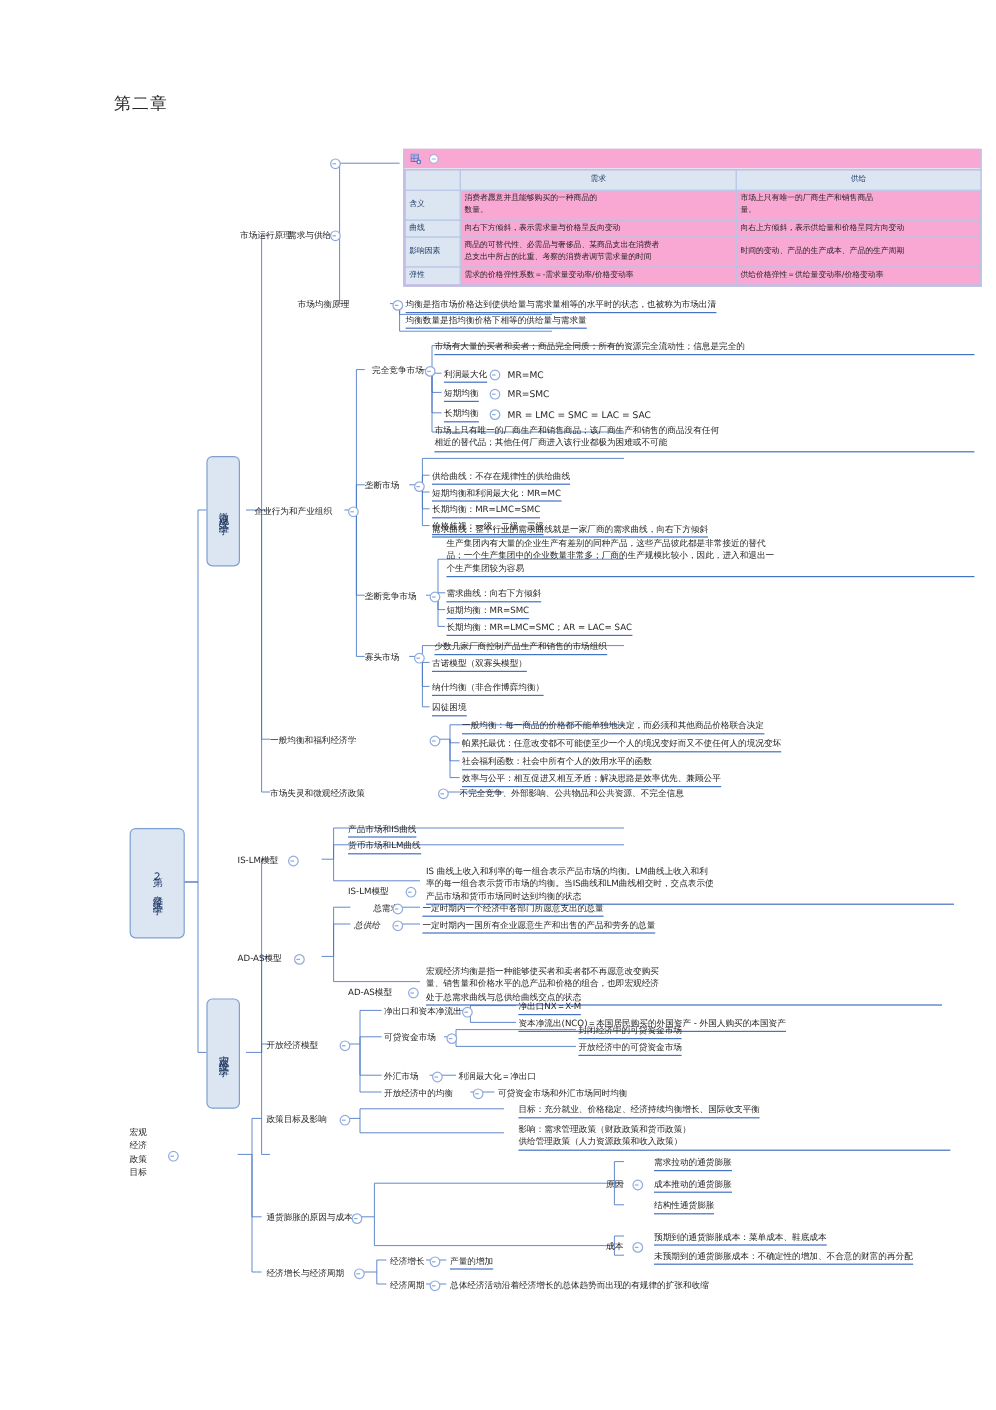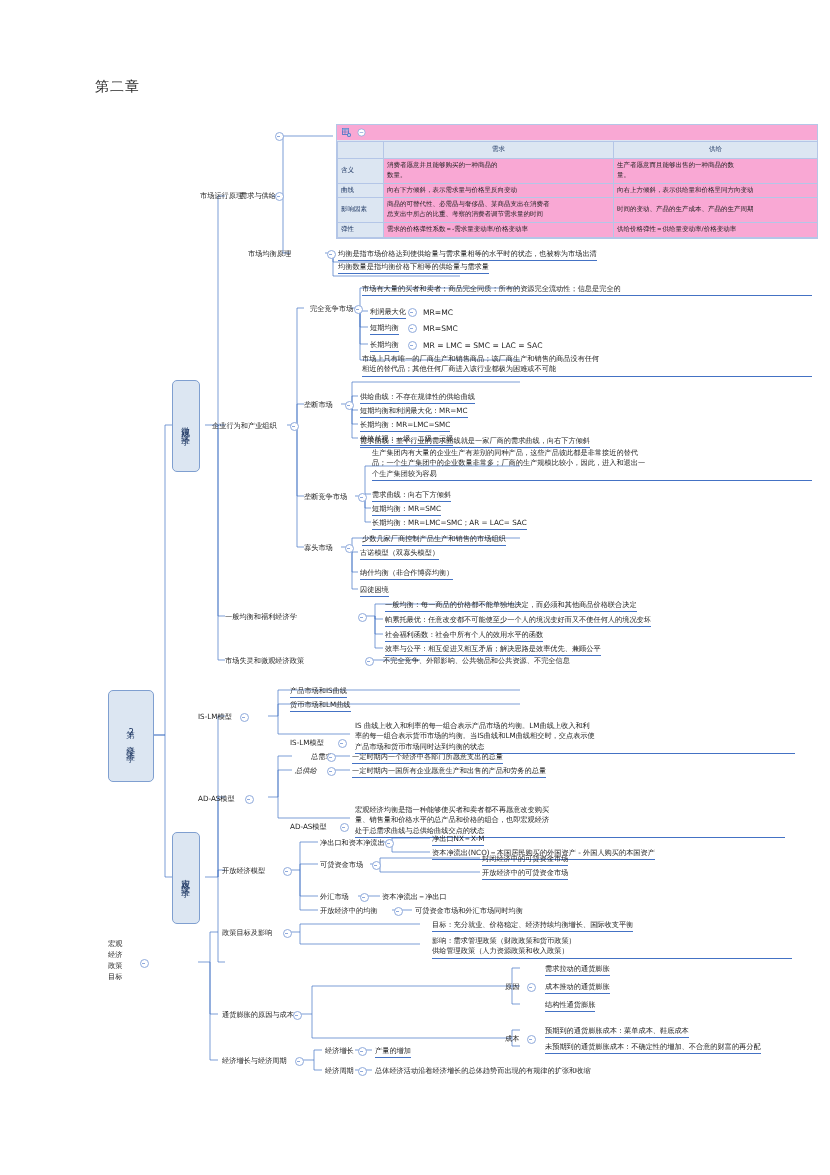--- a/index.html
+++ b/index.html
@@ -188,21 +188,21 @@
           <th></th>
           <th>需求</th>
           <th>供给</th>
         </tr>
       </thead>
       <tbody>
         <tr>
           <th>含义</th>
           <td class="pre" style="white-space:pre-line">消费者愿意并且能够购买的一种商品的
 数量。</td>
-          <td class="pre" style="white-space:pre-line">生产者愿意而且能够出售的一种商品的数
+          <td class="pre" style="white-space:pre-line">市场上只有唯一的厂商生产和销售商品
 量。</td>
         </tr>
         <tr>
           <th>曲线</th>
           <td>向右下方倾斜，表示需求量与价格呈反向变动</td>
           <td>向右上方倾斜，表示供给量和价格呈同方向变动</td>
         </tr>
         <tr>
           <th>影响因素</th>
           <td style="white-space:pre-line">商品的可替代性、必需品与奢侈品、某商品支出在消费者
@@ -324,21 +324,21 @@
   <div class="node ul" style="left:432px;top:834px;">净出口NX＝X-M</div>
   <div class="node ul" style="left:432px;top:848px;">资本净流出(NCO)＝本国居民购买的外国资产 - 外国人购买的本国资产</div>
 
   <div class="node" style="left:320px;top:860px;">可贷资金市场</div>
   <span class="mk" style="left:372px;top:861px;"></span>
   <div class="node ul" style="left:482px;top:854px;">封闭经济中的可贷资金市场</div>
   <div class="node ul" style="left:482px;top:868px;">开放经济中的可贷资金市场</div>
 
   <div class="node" style="left:320px;top:892px;">外汇市场</div>
   <span class="mk" style="left:360px;top:893px;"></span>
-  <div class="node" style="left:382px;top:892px;">资本净流出＝净出口</div>
+  <div class="node" style="left:382px;top:892px;">利润最大化＝净出口</div>
 
   <div class="node" style="left:320px;top:906px;">开放经济中的均衡</div>
   <span class="mk" style="left:394px;top:907px;"></span>
   <div class="node" style="left:415px;top:906px;">可贷资金市场和外汇市场同时均衡</div>
 
   <div class="vbox" style="left:108px;top:938px;width:26px;height:48px;background:transparent;border:none;
               writing-mode:horizontal-tb;display:block;font-size:7.2px;letter-spacing:0;
               color:#1f1f1f;line-height:1.55;text-align:left;">
     <span style="writing-mode:horizontal-tb;">宏观<br>经济<br>政策<br>目标</span>
   </div>

